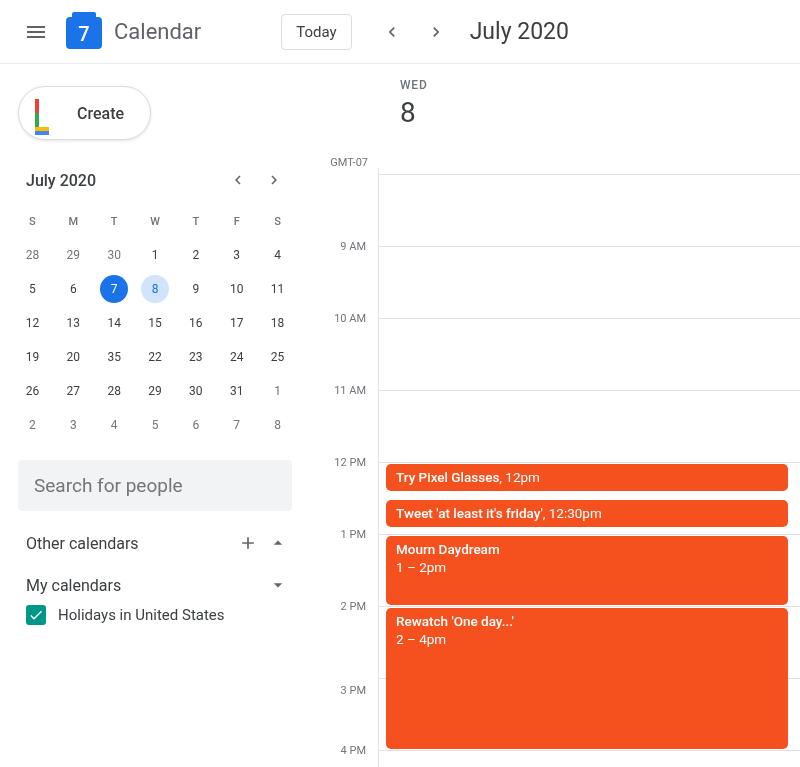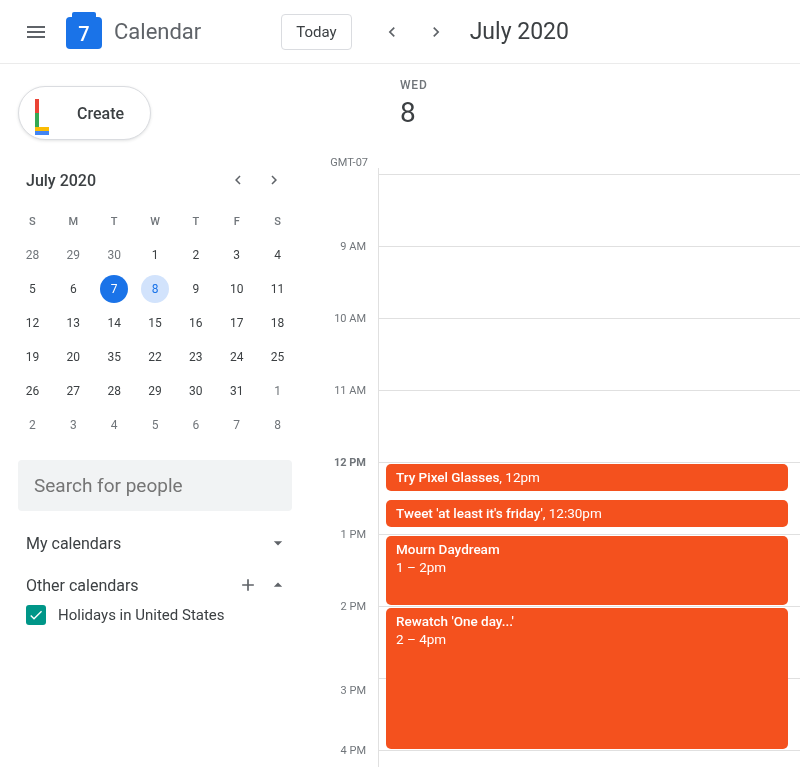--- a/index.html
+++ b/index.html
@@ -271,36 +271,36 @@
             <div class="circle">8</div>
           </div>
         </div>
       </div>
 
     <div class="search-box">
       <input placeholder="Search for people" style="">
     </div>
 
     <div class="section-row">
+      <span class="section-label">Other calendars</span>
+      <div class="section-icons">
+        <svg viewBox="0 0 24 24">
+            <path d="M19 13h-6v6h-2v-6H5v-2h6V5h2v6h6v2z"></path>
+          </svg>
+        <svg viewBox="0 0 24 24">
+            <path d="M7 14l5-5 5 5z"></path>
+          </svg>
+      </div>
+    </div>
+
+    <div class="section-row">
       <span class="section-label">My calendars</span>
       <div class="section-icons">
         <svg viewBox="0 0 24 24">
             <path d="M7 10l5 5 5-5z"></path>
-          </svg>
-      </div>
-    </div>
-
-    <div class="section-row">
-      <span class="section-label">Other calendars</span>
-      <div class="section-icons">
-        <svg viewBox="0 0 24 24">
-            <path d="M19 13h-6v6h-2v-6H5v-2h6V5h2v6h6v2z"></path>
-          </svg>
-        <svg viewBox="0 0 24 24">
-            <path d="M7 14l5-5 5 5z"></path>
           </svg>
       </div>
     </div>
 
     <div id="other-cal-list">
         <div class="cal-item">
           <div class="checkbox" style="background: rgb(0, 150, 136);">
             <svg viewBox="0 0 24 24">
               <path d="M9 16.2 4.8 12l-1.4 1.4L9 19 21 7l-1.4-1.4z"></path>
             </svg>
@@ -319,21 +319,21 @@
     <div class="vline"></div>
     <div class="grid-area" id="grid-area">
         <div class="hour-line" style="top: 0px;"></div>
         <div class="hour-line" style="top: 72px;"></div>
         <div class="hour-label" style="top: 72px;">9 AM</div>
         <div class="hour-line" style="top: 144px;"></div>
         <div class="hour-label" style="top: 144px;">10 AM</div>
         <div class="hour-line" style="top: 216px;"></div>
         <div class="hour-label" style="top: 216px;">11 AM</div>
         <div class="hour-line" style="top: 288px;"></div>
-        <div class="hour-label" style="top: 288px; font-weight: bold;">12 PM</div>
+        <div class="hour-label" style="top: 288px;">12 PM</div>
         <div class="hour-line" style="top: 360px;"></div>
         <div class="hour-label" style="top: 360px;">1 PM</div>
         <div class="hour-line" style="top: 432px;"></div>
         <div class="hour-label" style="top: 432px;">2 PM</div>
         <div class="hour-line" style="top: 504px;"></div>
         <div class="hour-label" style="top: 516px;">3 PM</div>
         <div class="hour-line" style="top: 576px;"></div>
         <div class="hour-label" style="top: 576px;">4 PM</div>
         <div class="event small" style="top: 290px; height: 27.24px;"><span class="et">Try Pixel Glasses</span><span class="etm">, 12pm</span></div>
         <div class="event small" style="top: 326px; height: 27.24px;"><span class="et">Tweet 'at least it's friday'</span><span class="etm">, 12:30pm</span></div>

